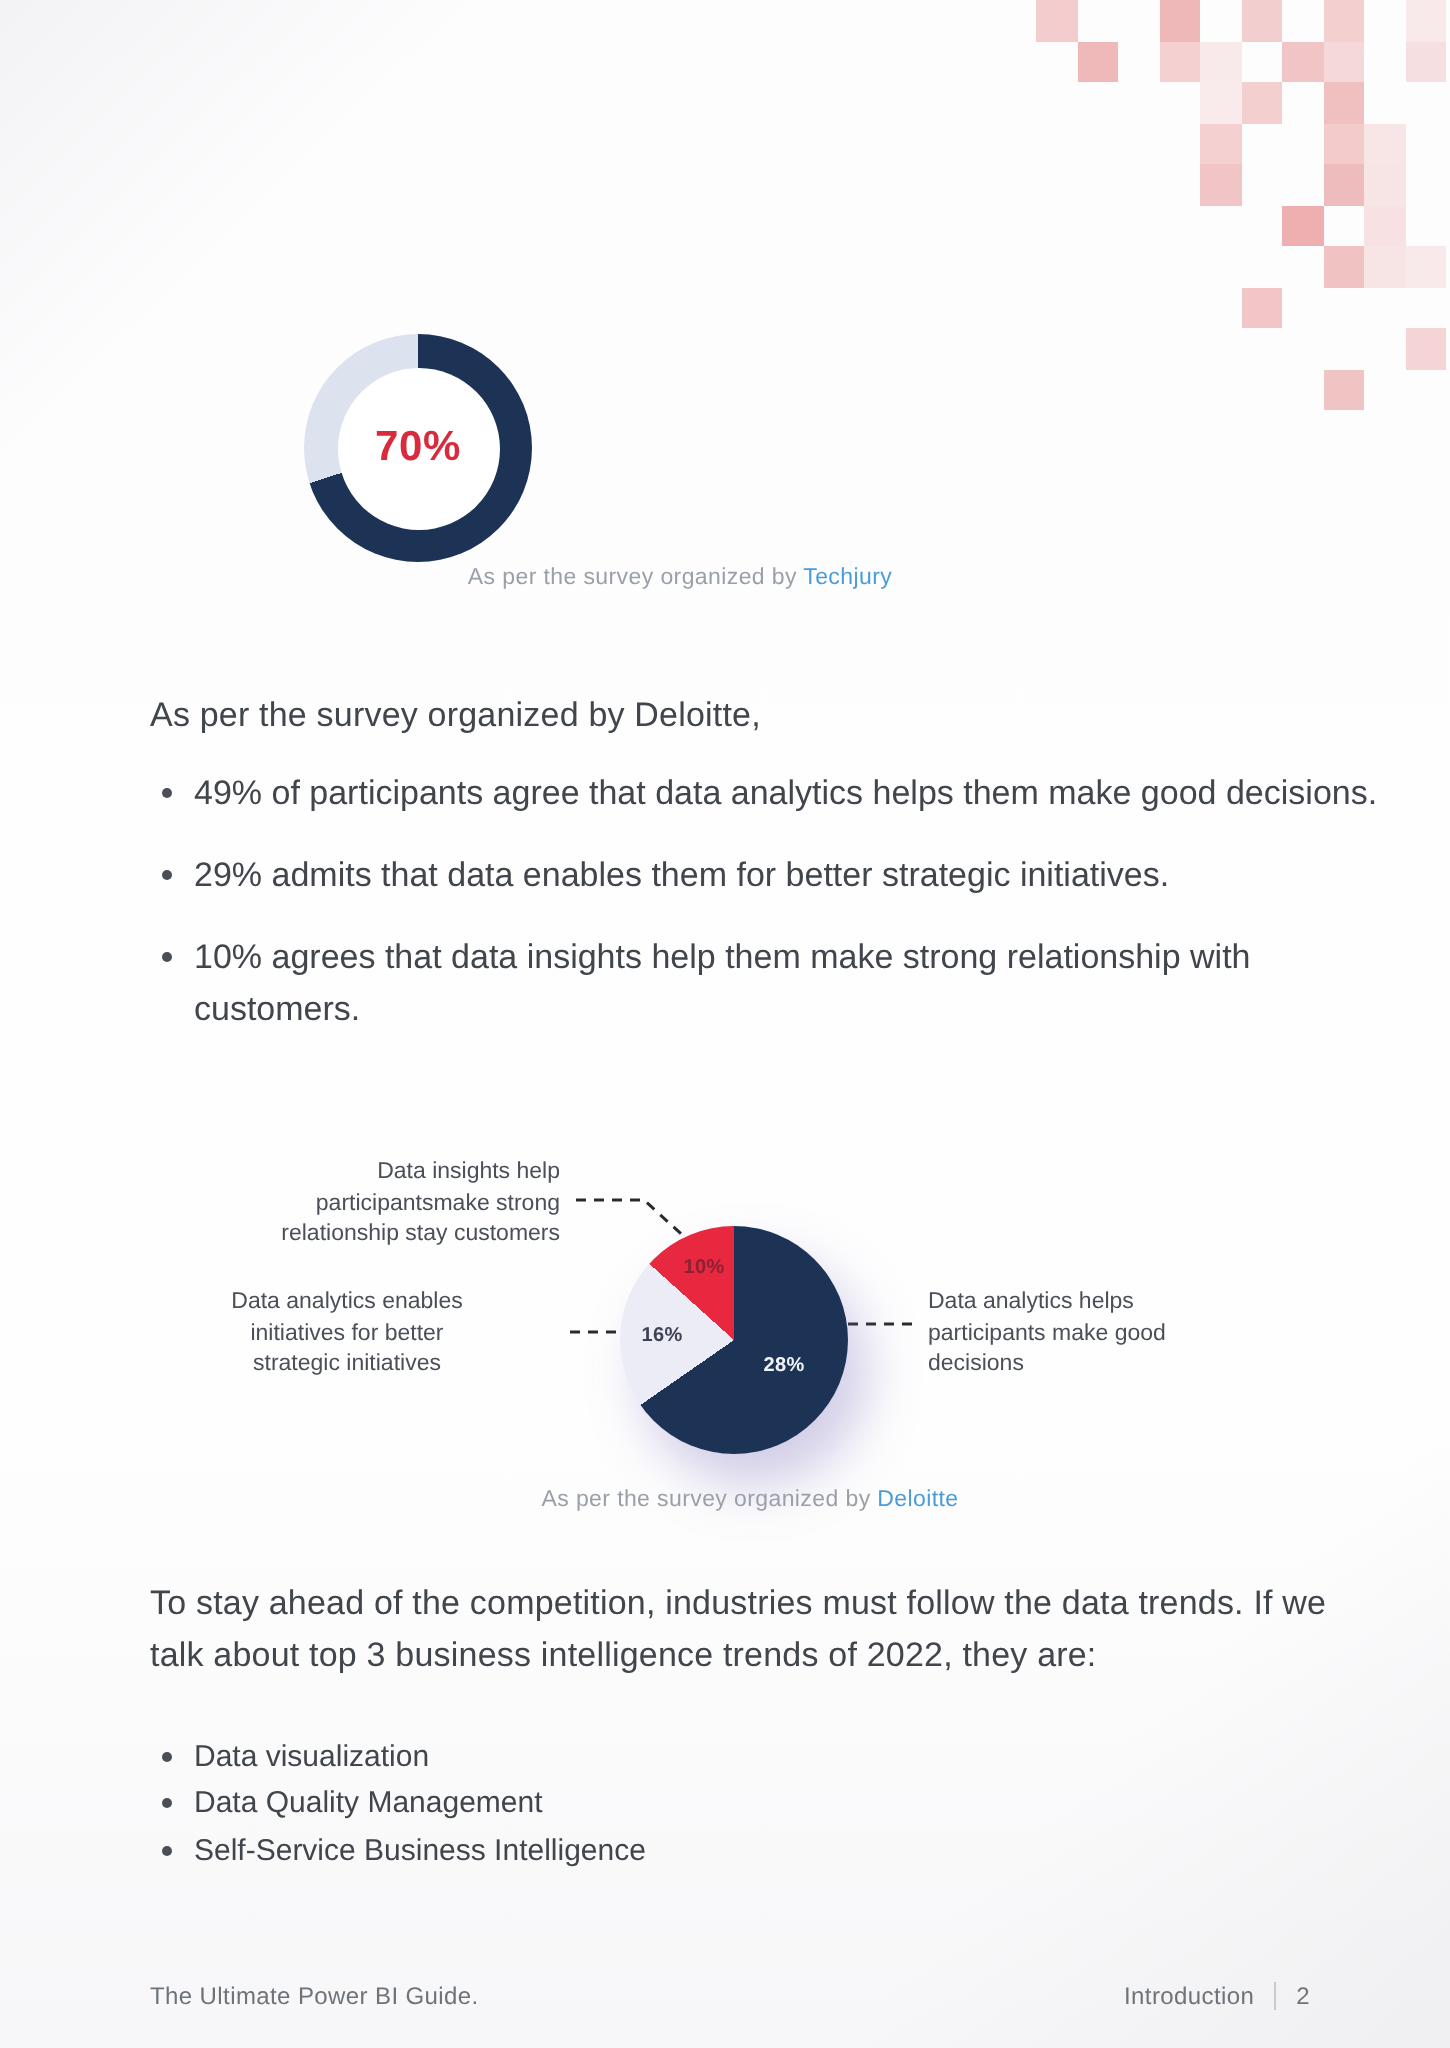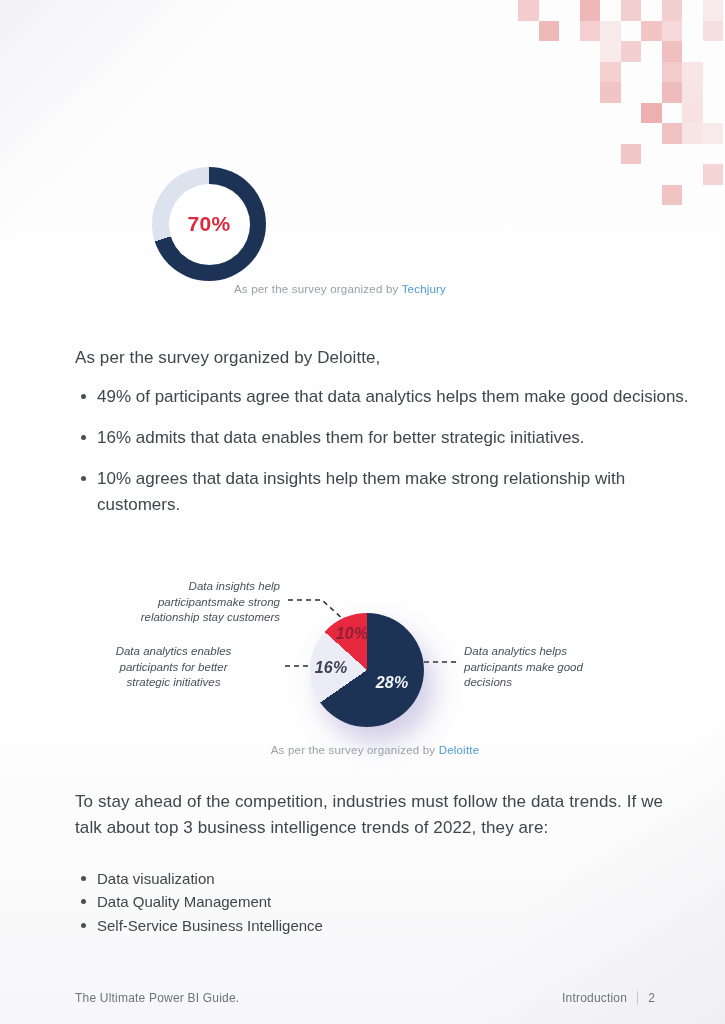--- a/index.html
+++ b/index.html
@@ -42,26 +42,26 @@
   .caption a{ color:#4a9cd8; text-decoration:none; }
 
   
   .blist li{ list-style:none; display:grid; grid-template-columns:22px 1fr; }
   .blist .dot{ width:5px; height:5px; border-radius:50%; background:#4a4e55; margin-top:10px; margin-left:6px; }
   .survey-bullets li{ margin-bottom:15px; font-size:17px; line-height:26px; }
   .trends-bullets li{ font-size:15px; line-height:23.3px; margin-bottom:0; }
   .trends-bullets .dot{ margin-top:9px; }
 
   
-  .pie-fig{ left:0; top:578px; width:725px; height:172px;font-style:italic; }
+  .pie-fig{ left:0; top:578px; width:725px; height:172px; }
   .pie{
     position:absolute; left:310px; top:35px; width:114px; height:114px; border-radius:50%;
     box-shadow:10px 16px 26px rgba(128,116,190,.35);
   }
-  .slice-label{ position:absolute; font-size:16px; font-weight:bold; transform:translate(-50%,-50%); letter-spacing:.2px; }
+  .slice-label{ position:absolute; font-size:10px; font-weight:bold; transform:translate(-50%,-50%); letter-spacing:.2px; }
   .sl-navy{ left:82px; top:70px; color:#f2f3f7; }
   .sl-lav{ left:21px; top:55px; color:#3d4254; }
   .sl-red{ left:42px; top:21px; color:#8c2136; }
   .pie-label{ position:absolute; font-size:11.5px; line-height:15.5px; color:#4a4f58; }
   .pie-label span{ display:block; }
   .pl-topleft{ left:30px; top:1px; width:250px; text-align:right; }
   .pl-midleft{ left:75px; top:66px; width:197px; text-align:center; }
   .pl-right{ left:464px; top:66px; width:170px; text-align:left; }
   .callouts{ position:absolute; left:0; top:0; }
 
@@ -126,37 +126,37 @@
 
   <div class="abs para" style="left:75px; top:345px; width:620px;">As per the survey organized by Deloitte,</div>
 
   <ul class="abs blist survey-bullets" style="left:75px; top:384px; width:618px;">
     <li>
         <span class="dot"></span>
         <span>49% of participants agree that data analytics helps them make good decisions.</span>
       </li>
     <li>
         <span class="dot"></span>
-        <span>16% admits that data enables them for better strategic initiatives.</span>
+        <span>29% admits that data enables them for better strategic initiatives.</span>
       </li>
     <li>
         <span class="dot"></span>
         <span>10% agrees that data insights help them make strong relationship with customers.</span>
       </li>
   </ul>
 
   <div class="abs pie-fig">
     <div class="pie-label pl-topleft">
       <span>Data insights help</span>
       <span>participantsmake strong</span>
       <span>relationship stay customers</span>
     </div>
     <div class="pie-label pl-midleft">
       <span>Data analytics enables</span>
-      <span>participants for better</span>
+      <span>initiatives for better</span>
       <span>strategic initiatives</span>
     </div>
     <div class="pie-label pl-right">
       <span>Data analytics helps</span>
       <span>participants make good</span>
       <span>decisions</span>
     </div>
 
     <svg class="callouts" width="725" height="172">
       <path d="M288 22 L322 22 L345 43" fill="none" stroke="#2b2b2b" stroke-width="1.5" stroke-dasharray="5 4"></path>

